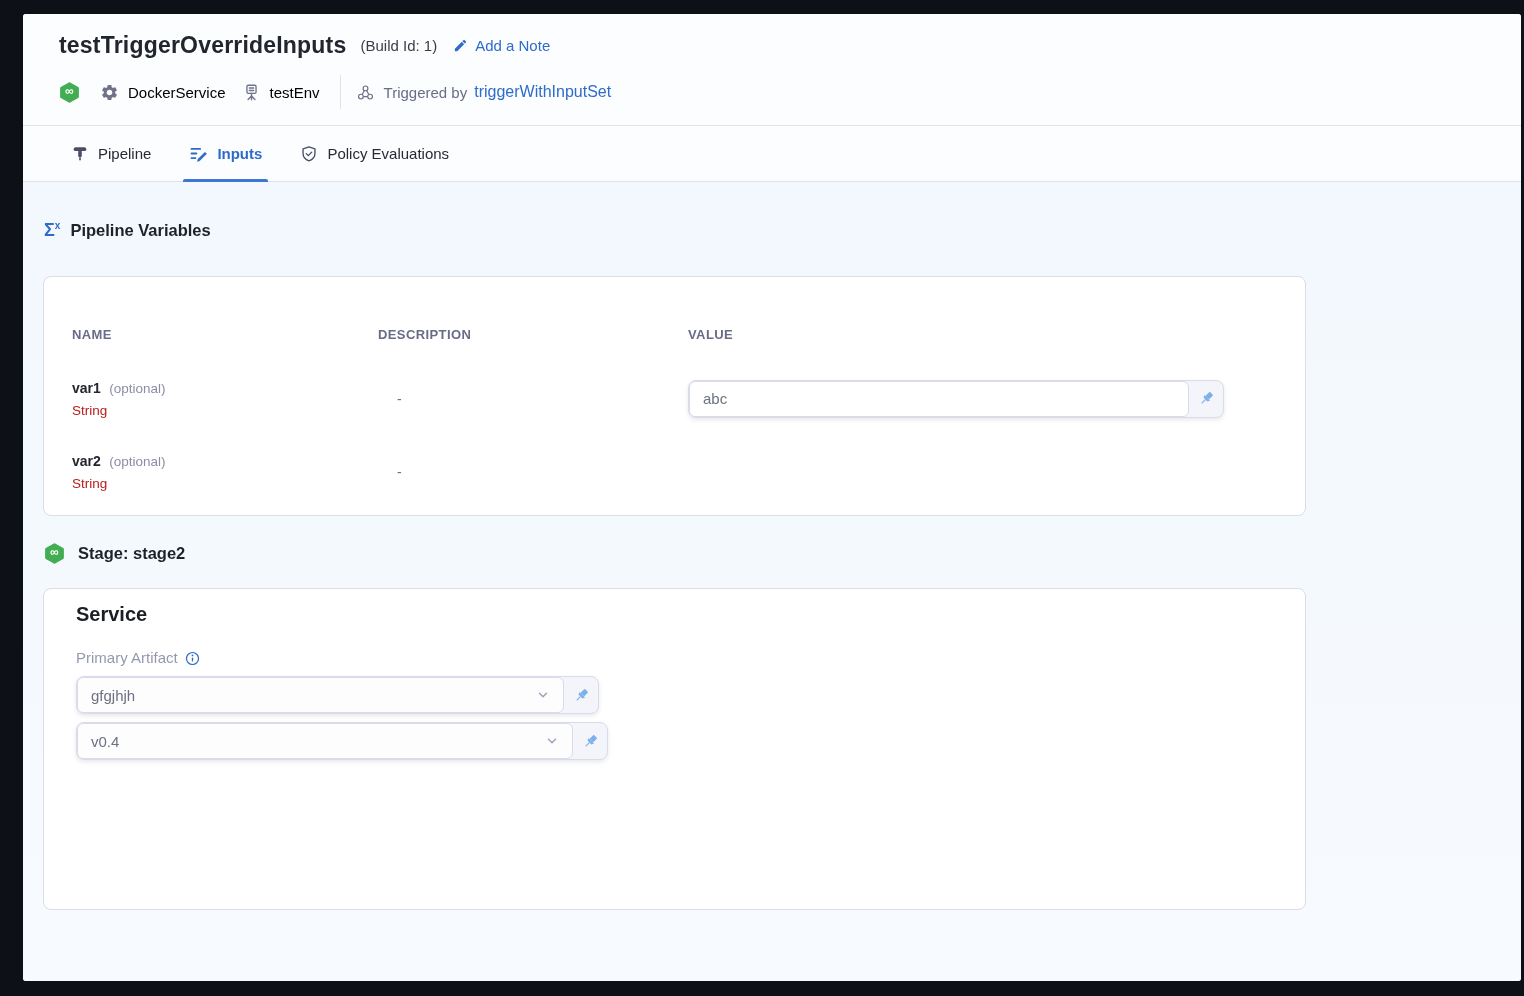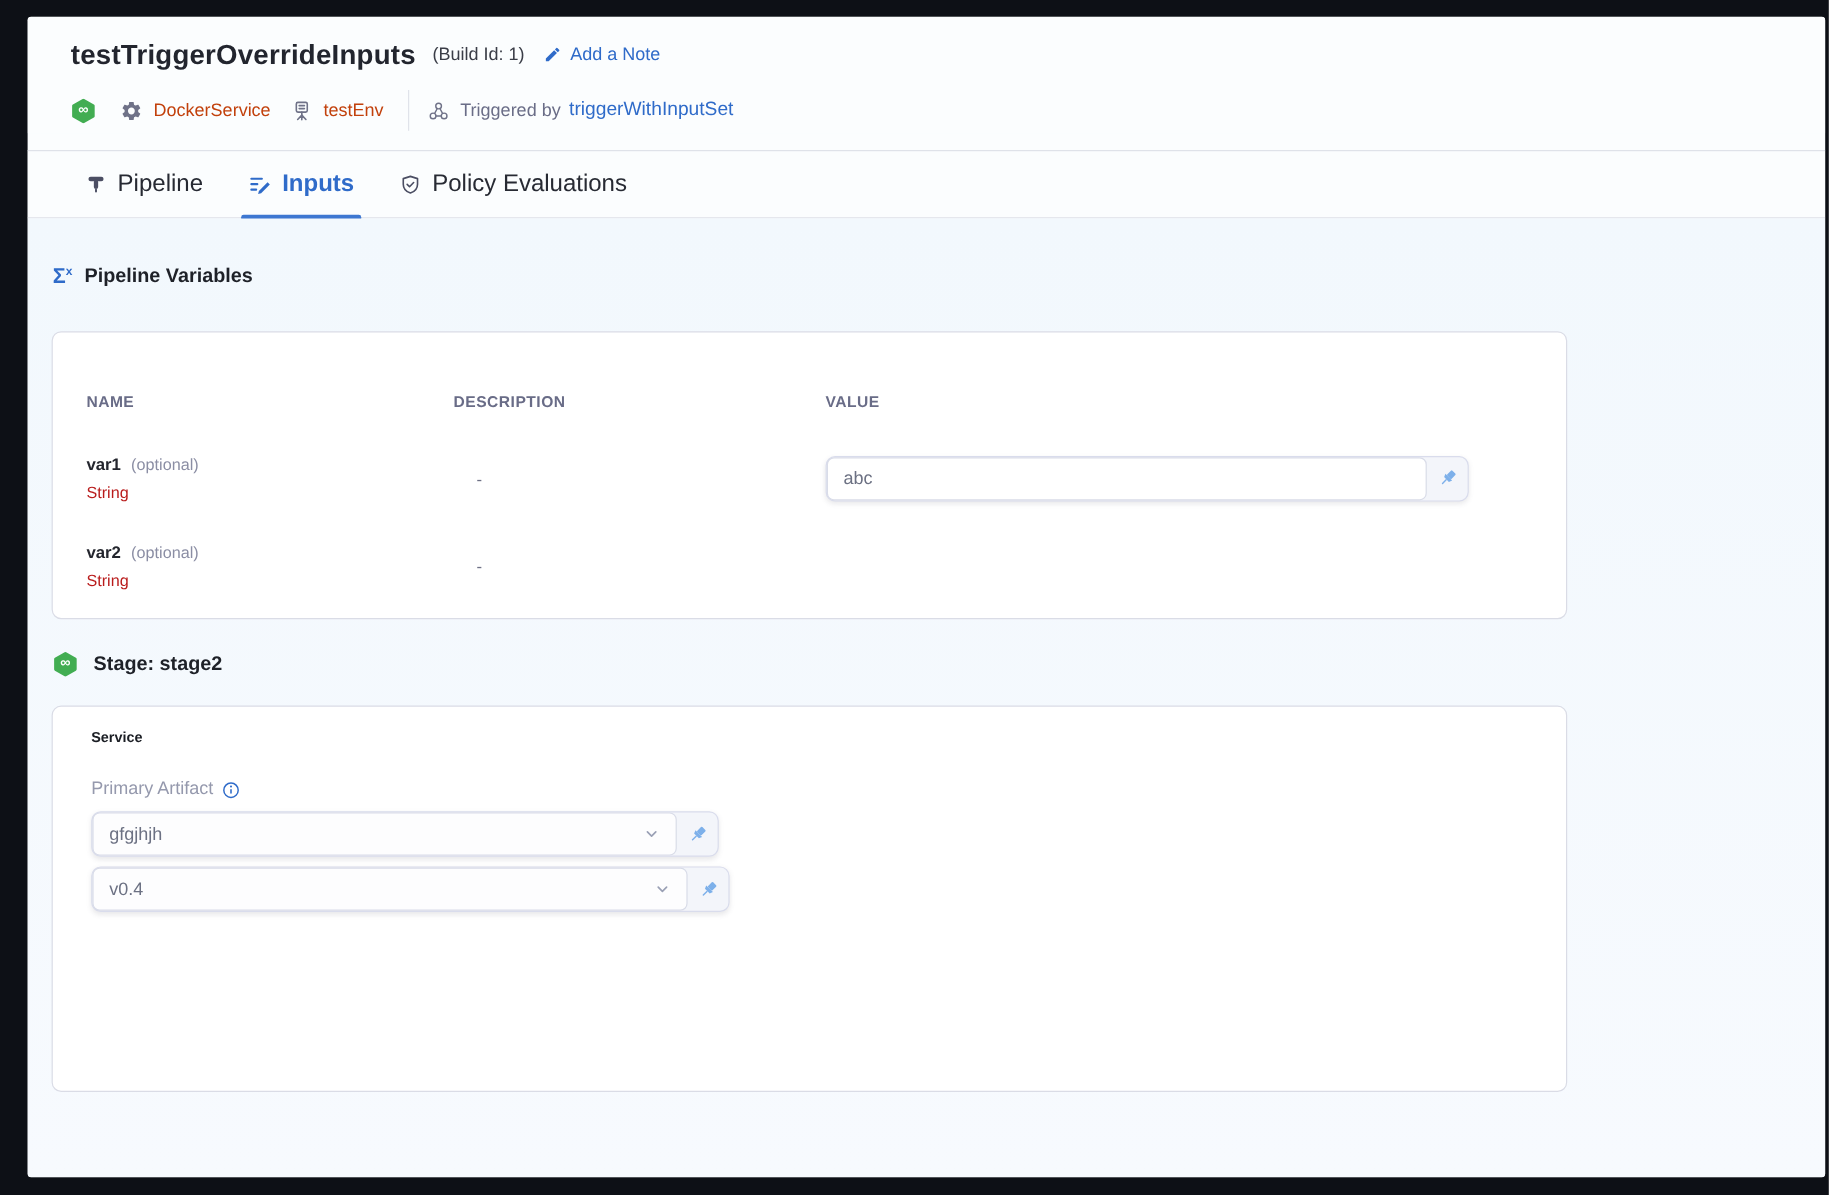--- a/index.html
+++ b/index.html
@@ -23,31 +23,31 @@
   .hdr-row1 { display:flex; align-items:center; gap:12px; height:30px; }
   .page-title { margin:0; font-size:23px; font-weight:700; color:#22252e; letter-spacing:.2px; }
   .build-id { font-size:15px; color:#3a3d47; margin-left:2px; }
   .add-note { display:inline-flex; align-items:center; gap:7px; color:#2f6bc9; font-size:15px; cursor:pointer; margin-left:4px; text-decoration:none; }
 
   .hdr-row2 { display:flex; align-items:center; margin-top:13px; height:38px; }
   .mod-badge { position:relative; width:21px; height:21px; flex:0 0 auto; display:flex; align-items:center; justify-content:center; }
   .mod-badge svg { position:absolute; inset:0; }
   .mod-badge .inf { position:relative; color:#fff; font-size:12px; font-weight:700; line-height:1; top:-1px; }
   .gear-ic { margin-left:20px; display:flex; }
-  .entity-name { font-size:15px; color:#c2410c; margin-left:9px; }
+  .entity-name { font-size:15px; color:#000000; margin-left:9px; }
   .env-ic { margin-left:16px; display:flex; }
   .vdiv { width:1px; height:34px; background:#e0e3ea; margin:0 15px 0 20px; }
   .muted-label { font-size:15px; color:#6a6d87; margin-left:9px; }
   .trigger-link { font-size:16px; color:#2f6bc9; margin-left:7px; text-decoration:none; cursor:pointer; }
 
   
   .tabs { margin-top:14px; height:57px; flex:0 0 auto;
     border-top:1px solid #dfe2e9; border-bottom:1px solid #dfe2e9;
     display:flex; align-items:stretch; padding-left:48px; gap:38px; background:#fbfdfe; }
-  .tab { display:flex; align-items:center; gap:9px; font-size:20px; color:#272a33; position:relative; cursor:pointer;justify-content:flex-end; }
+  .tab { display:flex; align-items:center; gap:9px; font-size:15px; color:#272a33; position:relative; cursor:pointer;justify-content:flex-end; }
   .tab.active { color:#2f6bc9; font-weight:600; }
   .tab.active::after { content:""; position:absolute; left:-6px; right:-6px; bottom:-1px; height:3px; background:#3d77d1; border-radius:2px 2px 0 0; }
 
   
   .content { flex:1; background:linear-gradient(180deg,#f2f8fd 0%,#f7fafe 100%); padding:36px 0 0 20px; overflow:hidden; }
 
   .sect-head { display:flex; align-items:center; gap:10px; height:24px; font-size:16.5px; font-weight:600; color:#1e2128; padding-left:1px; }
   .sigma-ic { color:#2f6bc9; font-weight:700; font-size:18px; line-height:1; }
   .sigma-ic sup { font-size:10px; font-weight:700; }
 
@@ -65,21 +65,21 @@
   .vtype { display:block; font-size:13.5px; color:#b91c1c; margin-top:6px; }
   .vdash { font-size:14px; color:#6d7085; padding-left:19px; }
 
   .pinwrap { display:inline-flex; align-items:stretch; background:#f3f5fa; border:1px solid #d9dcec; border-radius:8px; padding:0; box-shadow:0 2px 4px rgba(96,97,112,.14); }
   .value-input { width:500px; height:36px; border:1px solid #d9dce8; border-radius:6px; background:#fff; font-size:15px; color:#6c7183; padding:0 13px; font-family:inherit; outline:none; }
   .pin-btn { width:34px; display:flex; align-items:center; justify-content:center; background:transparent; border:none; cursor:pointer; padding:0; }
 
   
   .stage-head { display:flex; align-items:center; gap:13px; height:24px; margin-top:25px; font-size:16.5px; font-weight:600; color:#1e2128; padding-left:1px; }
   .card-stage { margin-top:23px; height:322px; padding:15px 40px 0 32px; }
-  .svc-title { margin:0; font-size:12px; font-weight:700; color:#1b1e24; line-height:20px; }
+  .svc-title { margin:0; font-size:20px; font-weight:700; color:#1b1e24; line-height:20px; }
   .fld-label { margin-top:24px; display:flex; align-items:center; gap:7px; font-size:15px; color:#9599ad; line-height:20px; }
   .fld-label.second { margin-top:42px; }
   .ddwrap { margin-top:8px; }
   .dd { width:487px; height:36px; background:#fdfdfe; border:1px solid #d9dce8; border-radius:6px; display:flex; align-items:center; justify-content:space-between; padding:0 13px; font-size:15px; color:#6c7183; cursor:pointer; }
   .dd.wide { width:496px; }
 </style>
 </head>
 <body>
 
 <div class="frame">

